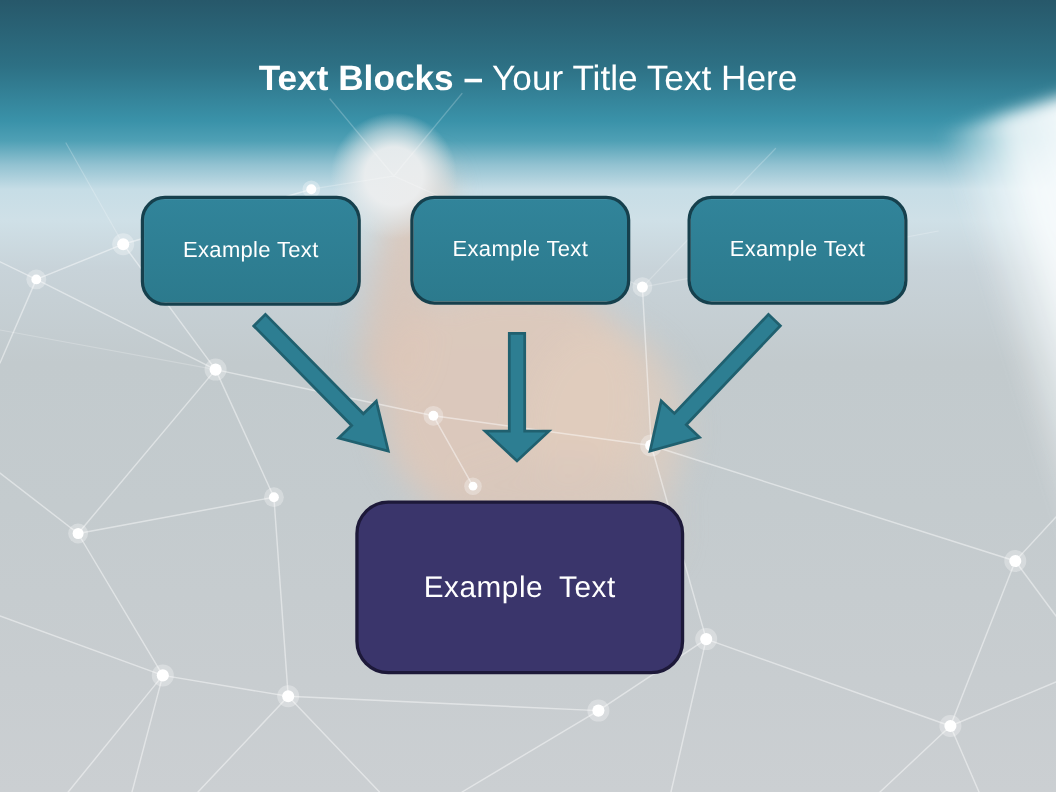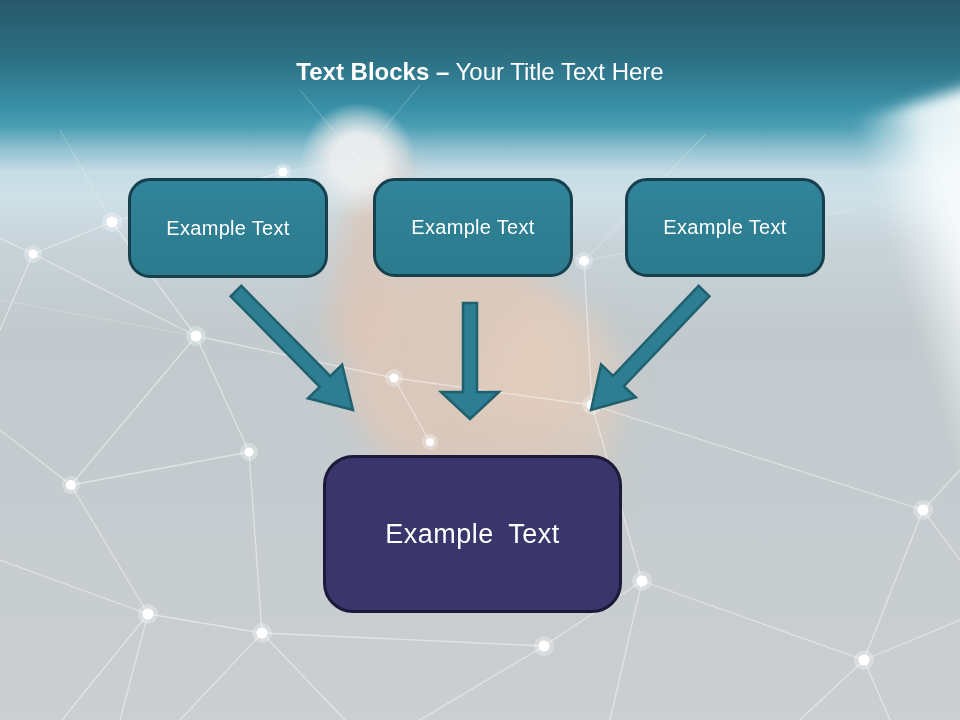--- a/index.html
+++ b/index.html
@@ -29,21 +29,21 @@
   .arm{left:388px;top:418px;width:225px;height:125px;border-radius:45%;
     background:rgba(214,198,188,.5);}
   .sphere{
     position:absolute;left:300px;top:102px;width:116px;height:116px;
     background:radial-gradient(circle, rgba(236,238,239,.95) 0 32%, rgba(226,231,233,.55) 52%, rgba(226,231,233,0) 70%);
   }
   svg.layer{position:absolute;left:0;top:0;}
   
   .title{
     position:absolute;left:0;top:53px;width:100%;text-align:center;
-    color:#ffffff;font-size:24px;line-height:37px;white-space:nowrap;
+    color:#ffffff;font-size:32px;line-height:37px;white-space:nowrap;
   }
   .title .bold{font-weight:700;}
   .title .reg{font-weight:400;}
   
   .block{
     position:absolute;box-sizing:border-box;width:200px;height:100px;
     background:linear-gradient(180deg,#31849a 0%,#2c7a8d 100%);
     border:3.5px solid #16404d;border-radius:22px;
     display:flex;align-items:center;justify-content:center;
     color:#ffffff;font-size:20px;letter-spacing:.3px;

